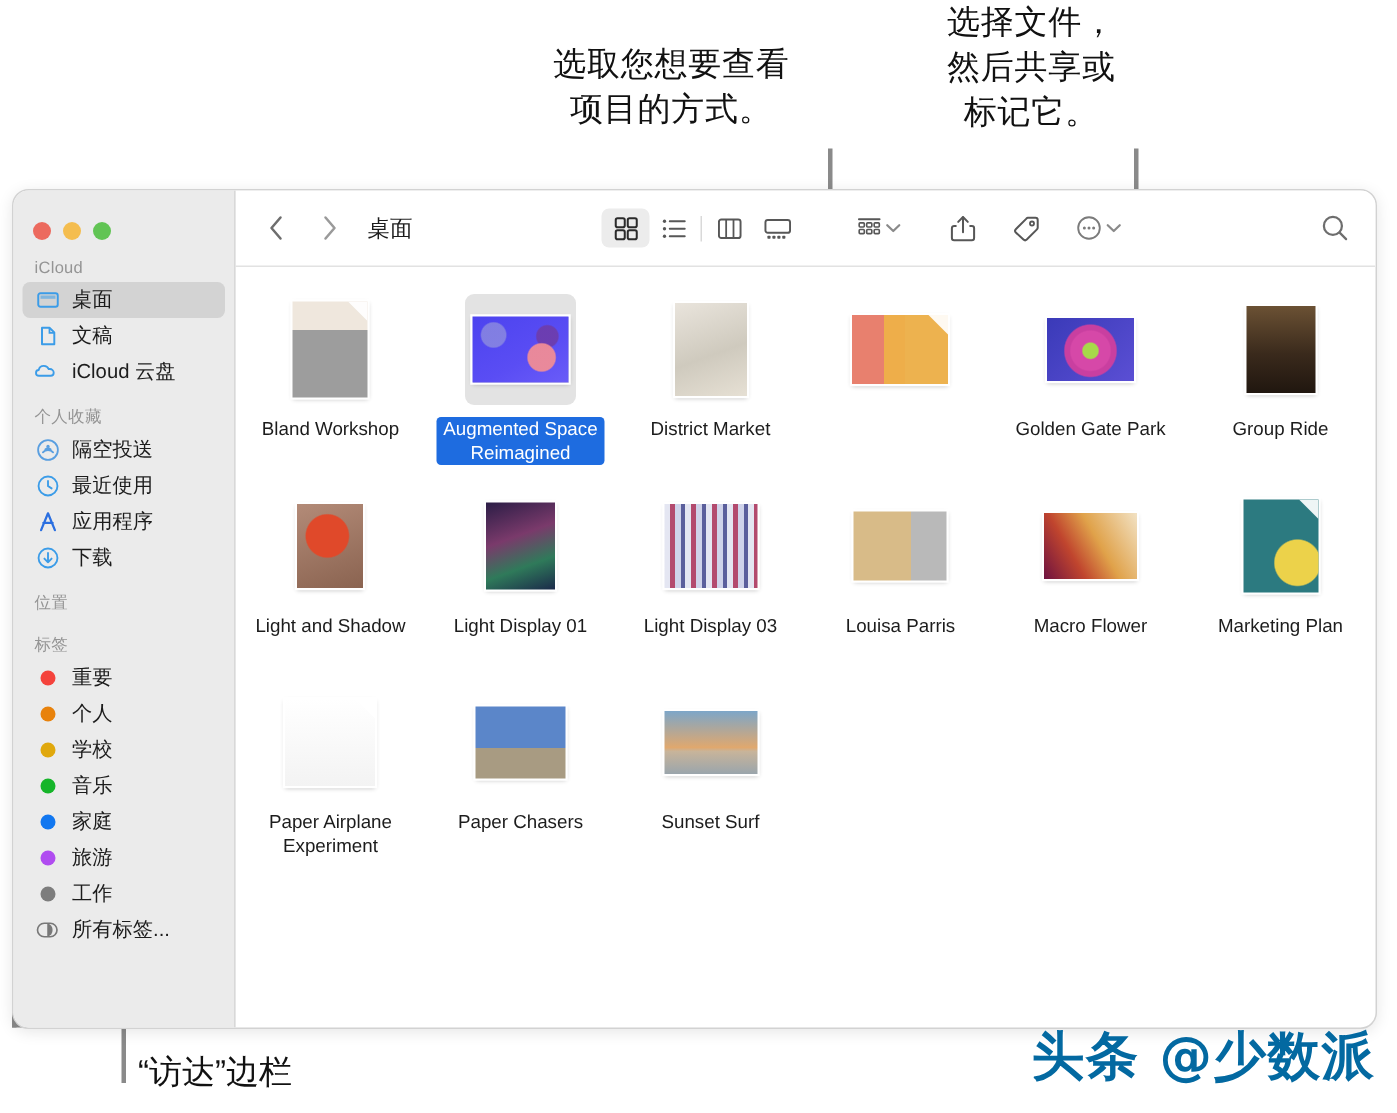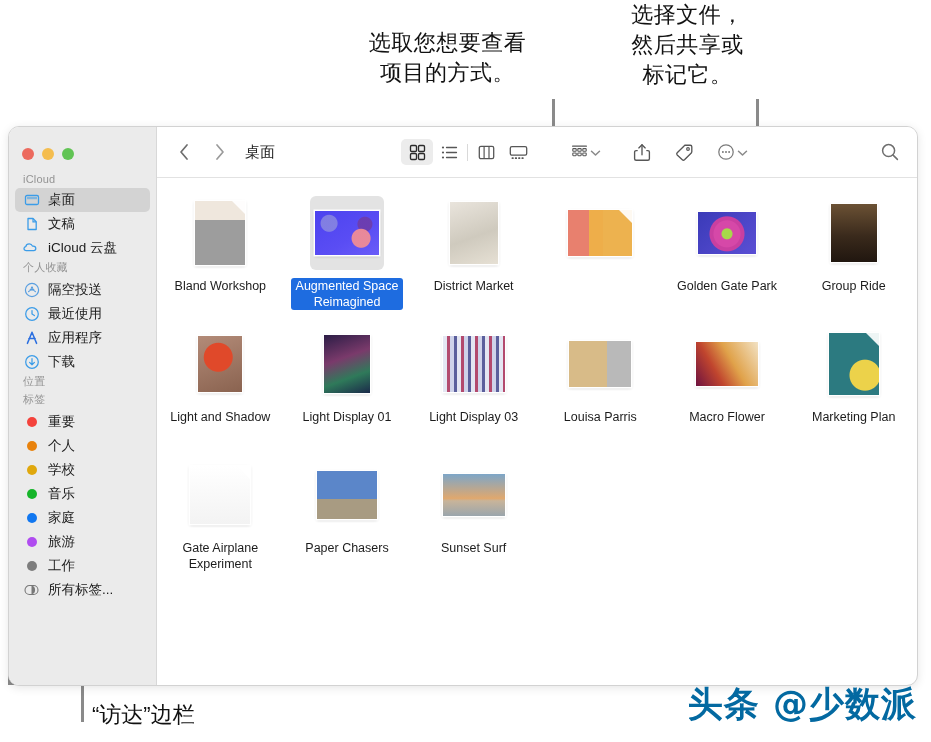--- a/index.html
+++ b/index.html
@@ -67,21 +67,21 @@
   }
   #traffic { display: flex; gap: 8px; padding: 4px 0 0 13px; height: 26px; align-items: center; }
   .light { width: 12px; height: 12px; border-radius: 50%; display: block; }
   .sec-title {
     font-size: 11px;
     color: #949494;
     padding: 0 0 3px 14px;
     font-weight: 400;
     letter-spacing: 0.2px;
   }
-  .sec { }
+  .sec { margin-top: 10px; }
   .sec.first { margin-top: 8px; }
   .row {
     display: flex; align-items: center;
     height: 24px;
     margin: 0 6px;
     padding-left: 8px;
     border-radius: 5px;
     font-size: 13.5px;
     color: #1c1c1c;
     gap: 8px;
@@ -591,21 +591,21 @@
           </div>
           <div class="caption">Marketing Plan</div>
         </div>
 
         <div class="item">
           <div class="thumb-wrap">
             <div class="thumb t-paper">
                 <span class="corner-fold"></span>
               </div>
           </div>
-          <div class="caption">Gate Airplane Experiment</div>
+          <div class="caption">Paper Airplane Experiment</div>
         </div>
 
         <div class="item">
           <div class="thumb-wrap">
             <div class="thumb t-rail"></div>
           </div>
           <div class="caption">Paper Chasers</div>
         </div>
 
         <div class="item">

